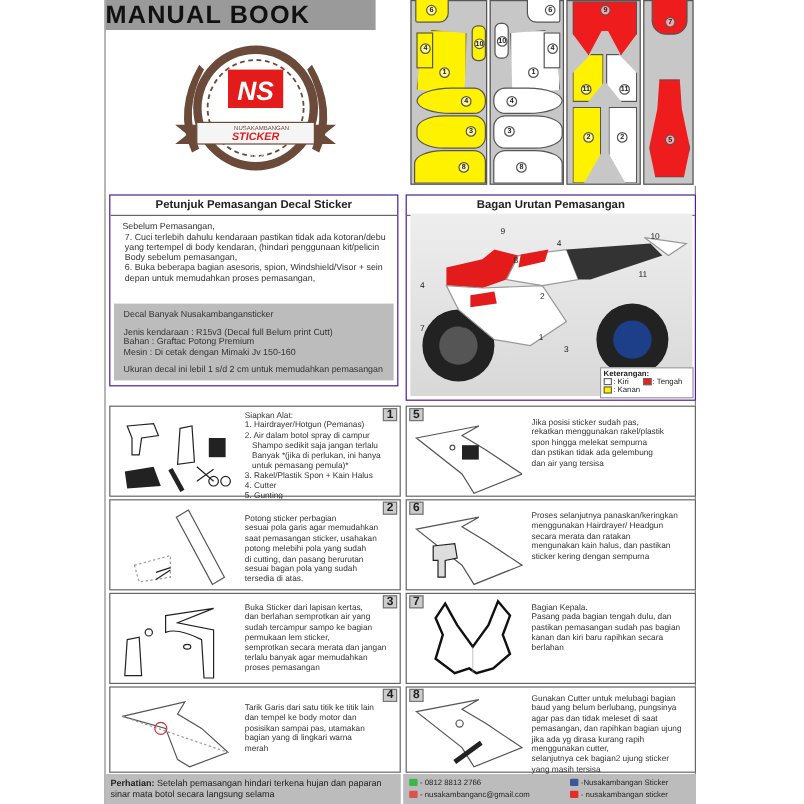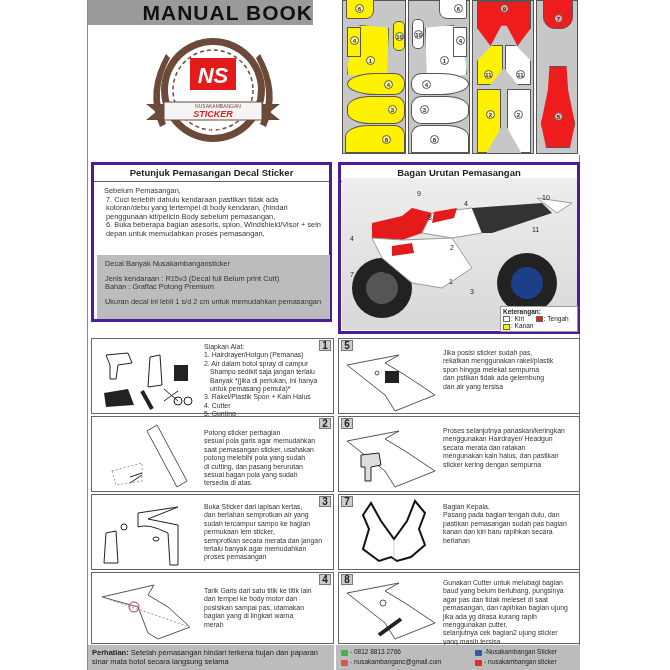--- a/index.html
+++ b/index.html
@@ -1,21 +1,21 @@
 <!DOCTYPE html>
 <html><head>
 <meta charset="utf-8">
 <style>
 *{box-sizing:border-box;margin:0;padding:0}
 body{width:670px;height:670px;background:#fff;font-family:"Liberation Sans",sans-serif;position:relative;overflow:hidden;color:#222}
 .page{position:absolute;left:87px;top:0;width:493px;height:670px;background:#fff;border-left:1px solid #888;border-right:1px solid #888}
-.title-bar{position:absolute;left:88px;top:0;width:225px;height:25px;background:#9a9a9a;display:flex;align-items:center;justify-content:flex-end}
+.title-bar{position:absolute;left:88px;top:0;width:225px;height:25px;background:#9a9a9a;display:flex;align-items:center;justify-content:flex-start}
 .title-bar span{font-size:21px;font-weight:bold;letter-spacing:1px;color:#111}
 .logo{position:absolute;left:138px;top:32px;width:150px;height:120px}
-.panel{position:absolute;border:3px solid #4c1d95;background:#fff}
+.panel{position:absolute;border:1px solid #4c1d95;background:#fff}
 .panel-head{height:17px;border-bottom:1px solid #666;font-size:9.5px;font-weight:bold;text-align:center;line-height:16px}
 .body-txt{font-size:7.4px;line-height:8.6px;color:#333}
 .gray-box{background:#bcbcbc}
 .sheet{position:absolute;left:340px;top:0;width:240px;height:155px;background:#fff}
 .col{position:absolute;top:0;height:154px;background:#c7c7c7;border:1px solid #555}
 .piece{position:absolute;border:1px solid #555}
 .piece span{position:absolute;font-size:6px;font-weight:bold;width:9px;height:9px;border-radius:50%;background:rgba(255,255,255,.6);border:1px solid #555;text-align:center;line-height:8px}
 .y{background:#fff200}
 .w{background:#fff}
 .r{background:#ee1c1c}
@@ -61,20 +61,21 @@
   <div class="body-txt" style="padding:5px 8px 0 10px;">
     <div>Sebelum Pemasangan,</div>
     <div style="padding-left:2px">7. Cuci terlebih dahulu kendaraan pastikan tidak ada kotoran/debu yang tertempel di body kendaran, (hindari penggunaan kit/pelicin Body sebelum pemasangan,</div>
     <div style="padding-left:2px">6. Buka beberapa bagian asesoris, spion, Windshield/Visor + sein depan untuk memudahkan proses pemasangan,</div>
   </div>
   <div class="gray-box body-txt" style="position:absolute;left:3px;top:90px;width:233px;height:64px;padding:5px 8px;">
     <div>Decal Banyak Nusakambangansticker</div>
     <div style="height:6px"></div>
     <div>Jenis kendaraan : R15v3 (Decal full Belum print Cutt)</div>
     <div>Bahan : Graftac Potong Premium</div>
+    <div>Mesin : Di cetak dengan Mimaki Jv 150-160</div>
     <div style="height:6px"></div>
     <div>Ukuran decal ini lebil 1 s/d 2 cm untuk memudahkan pemasangan</div>
   </div>
 </div>
 
 <div class="sheet">
   <div class="col" style="left:2px;width:64px">
     <div class="piece y" style="left:3px;top:-2px;width:28px;height:20px;border-radius:0 0 8px 2px">
         <span style="left:8px;top:4px">6</span>
       </div>

